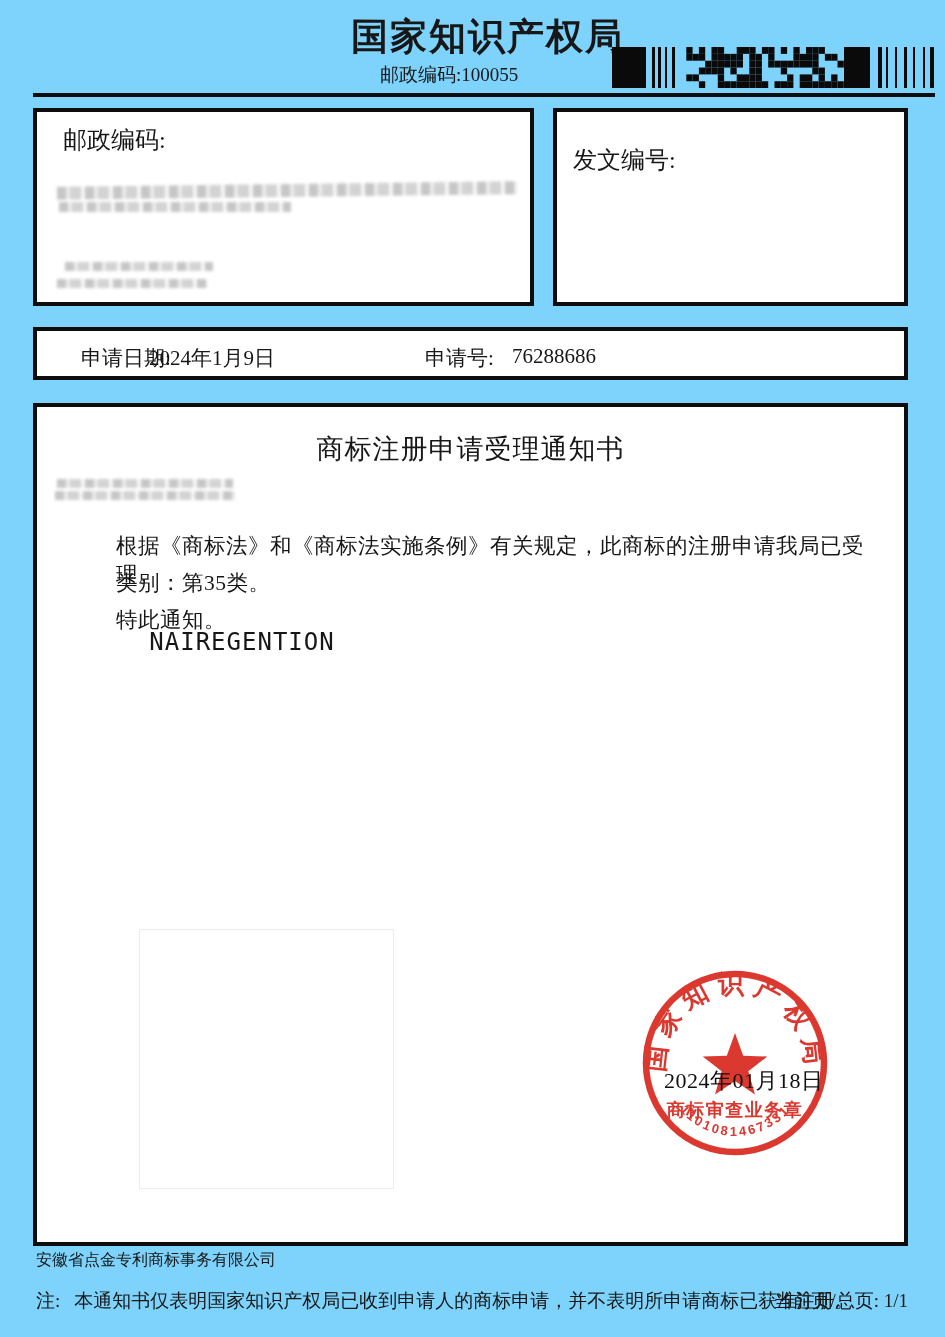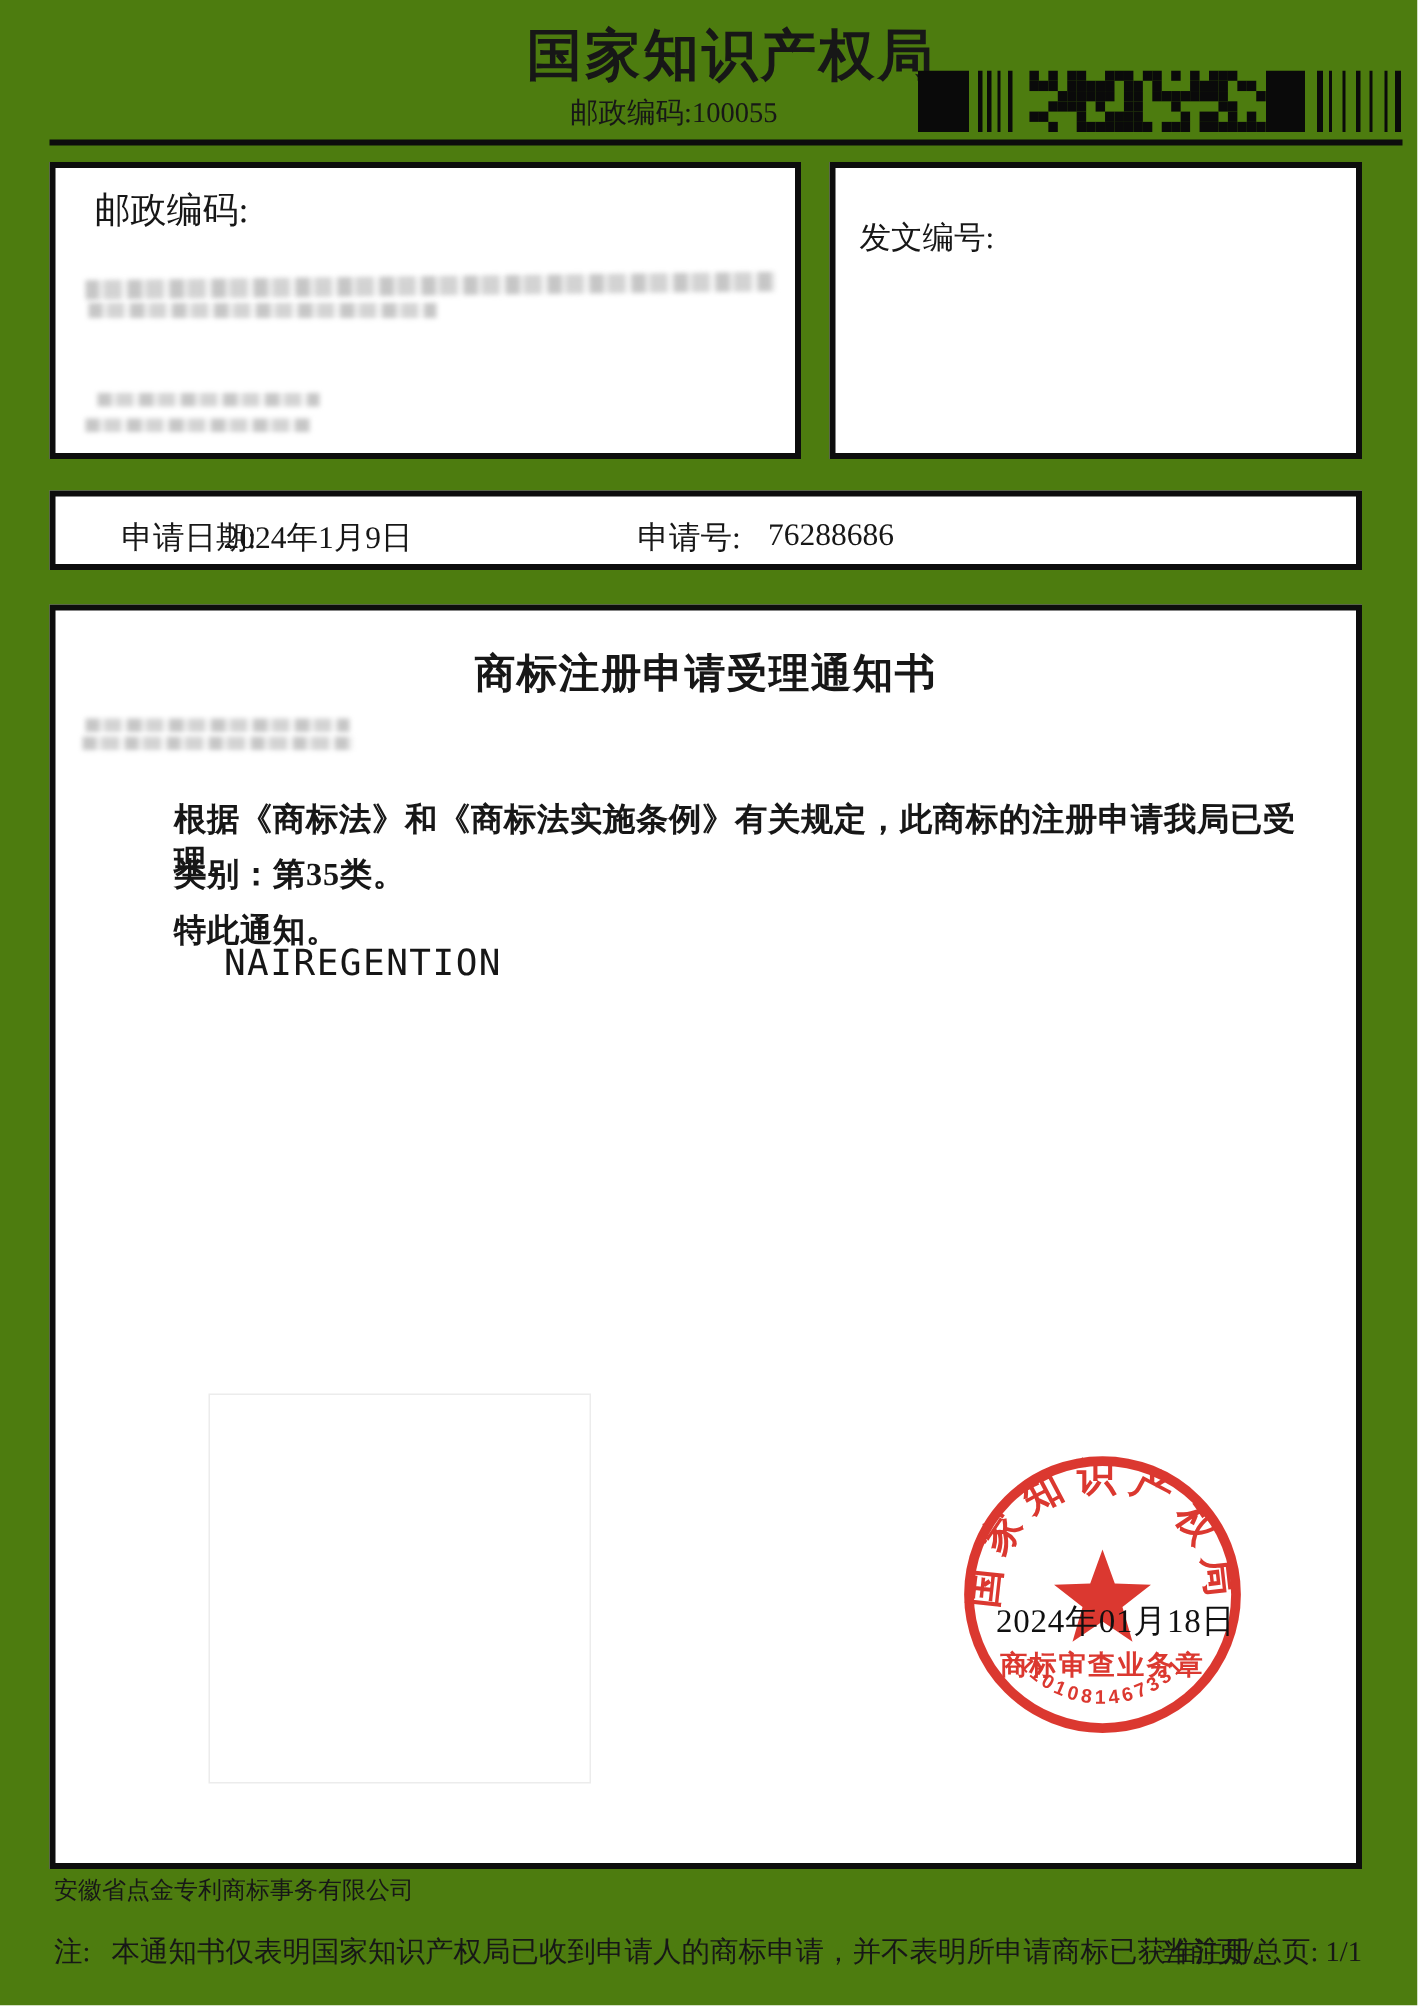--- a/index.html
+++ b/index.html
@@ -1,35 +1,35 @@
 <!DOCTYPE html>
 <html><head>
 <meta charset="utf-8">
 <style>
   * { margin:0; padding:0; box-sizing:border-box; }
   html,body { background:#ffffff; }
   body { width:945px; height:1337px; font-family:"Liberation Serif","DejaVu Serif",serif; color:#171717; position:relative; }
-  .page { position:absolute; left:0; top:0; width:945px; height:1337px; background:#4d7c0f; overflow:hidden; }
+  .page { position:absolute; left:0; top:0; width:945px; height:1337px; background:#7dd3fc; overflow:hidden; }
 
   .org-title { position:absolute; left:0; top:12px; width:945px; text-align:center; font-size:37px; font-weight:bold; letter-spacing:2px; padding-left:30px; }
   .addr { position:absolute; top:62px; font-size:19px; }
   .addr.a1 { left:36px; }
   .addr.a2 { left:380px; }
   .barcode { position:absolute; left:612px; top:47px; width:323px; height:41px; }
   .header-rule { position:absolute; left:33px; top:93px; width:902px; height:4px; background:#0d0d0d; }
 
   .box { position:absolute; border:4px solid #0d0d0d; background:#fff; }
   .box-recipient { left:33px; top:108px; width:501px; height:198px; }
   .box-dispatch  { left:553px; top:108px; width:355px; height:198px; }
   .box-approw    { left:33px; top:327px; width:875px; height:53px; }
-  .box-main      { left:33px; top:403px; width:875px; height:843px;font-weight:bold; }
+  .box-main      { left:33px; top:403px; width:875px; height:843px; }
 
   .lbl { font-size:24px; }
   .recipient-postcode-label { position:absolute; left:26px; top:12px; }
-  .dispatch-label { position:absolute; left:16px; top:32px; font-size:21px; }
+  .dispatch-label { position:absolute; left:16px; top:32px; font-size:24px; }
   .dispatch-number { position:absolute; left:58px; top:92px; font-size:23px; letter-spacing:0.5px; }
 
   .approw-item { position:absolute; top:13px; font-size:21px; }
   .ad-label { left:44px; } .ad-value { left:112px; }
   .an-label { left:388px; } .an-value { left:475px; }
 
   .notice-title { position:absolute; left:0; top:24px; width:100%; text-align:center; font-size:27px; letter-spacing:1px; }
   .body-line { position:absolute; left:79px; font-size:21.5px; letter-spacing:0.5px; }
   .p1 { top:124px; } .p2 { top:161px; } .p3 { top:198px; }
 

